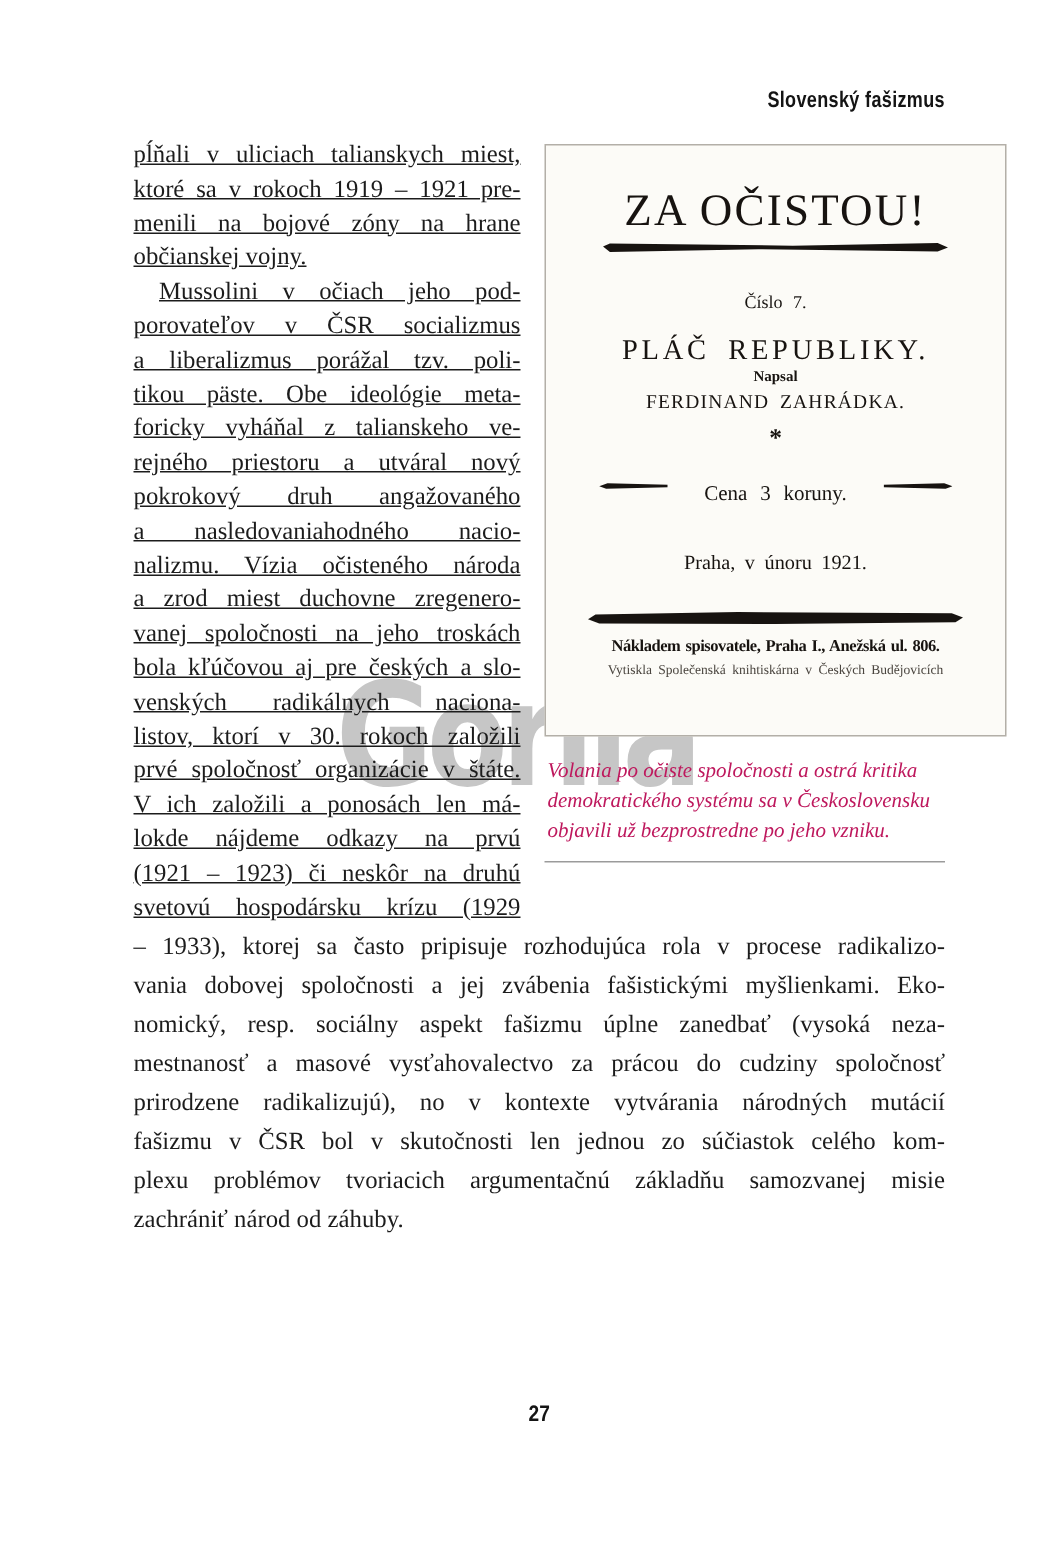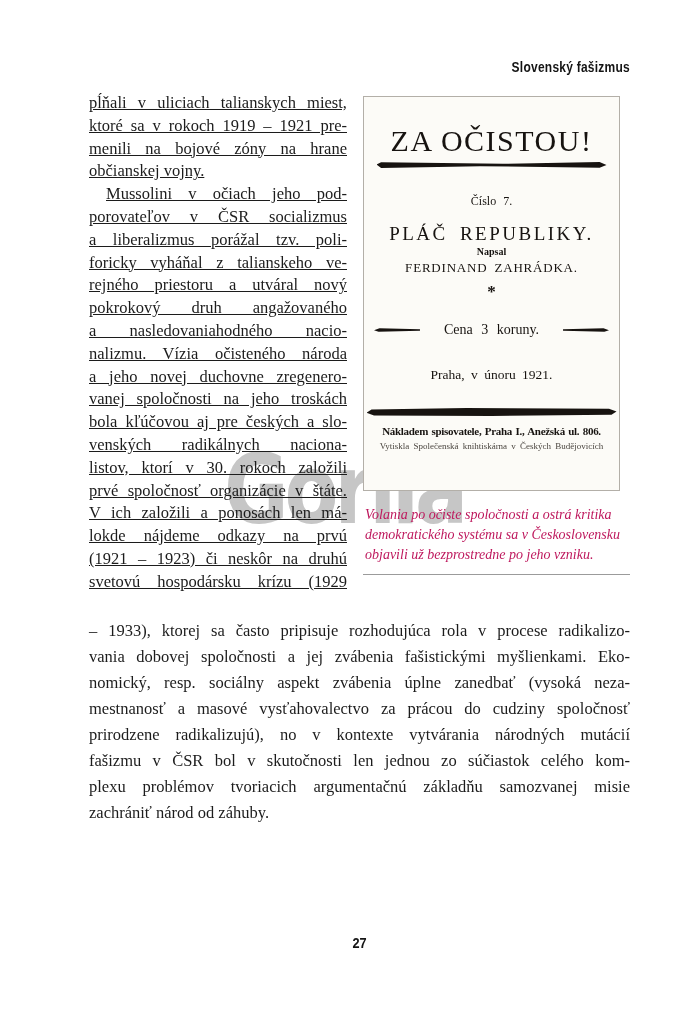--- a/index.html
+++ b/index.html
@@ -22,33 +22,33 @@
     font-family:"Liberation Sans", sans-serif;font-weight:700;font-size:15px;
     transform:scaleX(0.80);transform-origin:100% 50%;color:#141414;letter-spacing:.3px;
   }
   .row{position:absolute;top:92px;left:0;width:541px;display:flex;}
   .col-text{width:258px;font-size:16.5px;line-height:22.8px;}
   .cline{text-align:justify;text-align-last:justify;text-decoration:underline;}
   .cline.nojust{text-align-last:left;}
   .cline.indent{text-indent:17px;}
   .col-figure{margin-left:16px;width:267px;}
   .cover{
-    margin:4px 0 0 0;box-sizing:border-box;width:257px;height:395px;
+    margin:4px 0 0 0;box-sizing:border-box;width:308px;height:395px;
     background:#fcfbf7;border:1px solid #b3afa8;text-align:center;color:#171310;
   }
   .cover-title{margin-top:26px;font-size:30px;line-height:36px;letter-spacing:1.5px;}
   .rule-thick{background:#171310;}
   .title-rule{width:230px;height:6px;margin:3px auto 0;
     clip-path:polygon(0 40%,2% 5%,55% 30%,97% 0%,100% 50%,97% 95%,45% 70%,2% 100%);}
   .cover-issue{margin-top:26px;font-size:12px;word-spacing:4px;}
   .cover-subtitle{margin-top:13px;font-size:19px;line-height:24px;letter-spacing:2.5px;word-spacing:5px;}
   .cover-byline{font-size:10px;font-weight:bold;}
   .cover-author{margin-top:3px;font-size:13px;letter-spacing:.8px;word-spacing:3px;}
   .cover-ornament{margin-top:7px;font-size:17px;font-weight:bold;line-height:18px;}
-  .price-row{margin-top:21px;display:flex;align-items:center;justify-content:center;gap:24px;}
+  .price-row{margin-top:21px;display:flex;justify-content:center;gap:24px;}
   .cover-price{font-size:14px;word-spacing:5px;}
   .dash{width:46px;height:4px;background:#171310;
     clip-path:polygon(0 55%,12% 5%,100% 30%,100% 70%,10% 95%);}
   .dash-r{transform:scaleX(-1);}
   .cover-place{margin-top:29px;font-size:13.5px;word-spacing:3px;}
   .bottom-rule{width:250px;height:8px;margin:25px auto 0;
     clip-path:polygon(0 60%,2% 20%,40% 0,97% 10%,100% 45%,98% 85%,50% 100%,3% 95%);}
   .cover-publisher{margin-top:9px;font-size:11px;font-weight:bold;letter-spacing:-.3px;word-spacing:1px;}
   .cover-printer{margin-top:4px;font-size:9px;color:#4a453f;word-spacing:2px;}
   .caption{margin-top:14px;font-style:italic;font-size:14px;line-height:20px;padding-left:2px;color:#be185d;}
@@ -76,26 +76,27 @@
     <div class="row">
 
       <div class="col-text">
           <div class="cline">pĺňali v uliciach talianskych miest,</div>
           <div class="cline">ktoré sa v rokoch 1919 – 1921 pre-</div>
           <div class="cline">menili na bojové zóny na hrane</div>
           <div class="cline nojust">občianskej vojny.</div>
           <div class="cline indent">Mussolini v očiach jeho pod-</div>
           <div class="cline">porovateľov v ČSR socializmus</div>
           <div class="cline">a liberalizmus porážal tzv. poli-</div>
+          <div class="cline">tikou päste. Obe ideológie meta-</div>
           <div class="cline">foricky vyháňal z talianskeho ve-</div>
           <div class="cline">rejného priestoru a utváral nový</div>
           <div class="cline">pokrokový druh angažovaného</div>
           <div class="cline">a nasledovaniahodného nacio-</div>
           <div class="cline">nalizmu. Vízia očisteného národa</div>
-          <div class="cline">a jeho novej duchovne zregenero-</div>
+          <div class="cline">a zrod miest duchovne zregenero-</div>
           <div class="cline">vanej spoločnosti na jeho troskách</div>
           <div class="cline">bola kľúčovou aj pre českých a slo-</div>
           <div class="cline">venských radikálnych naciona-</div>
           <div class="cline">listov, ktorí v 30. rokoch založili</div>
           <div class="cline">prvé spoločnosť organizácie v štáte.</div>
           <div class="cline">V ich založili a ponosách len má-</div>
           <div class="cline">lokde nájdeme odkazy na prvú</div>
           <div class="cline">(1921 – 1923) či neskôr na druhú</div>
           <div class="cline">svetovú hospodársku krízu (1929</div>
         </div>
@@ -125,21 +126,21 @@
             <div class="capline">demokratického systému sa v Československu</div>
             <div class="capline">objavili už bezprostredne po jeho vzniku.</div>
           </div>
         <div class="caption-rule"></div>
       </div>
     </div>
 
     <div class="full-text">
         <div class="fline">– 1933), ktorej sa často pripisuje rozhodujúca rola v procese radikalizo-</div>
         <div class="fline">vania dobovej spoločnosti a jej zvábenia fašistickými myšlienkami. Eko-</div>
-        <div class="fline">nomický, resp. sociálny aspekt zvábenia úplne zanedbať (vysoká neza-</div>
+        <div class="fline">nomický, resp. sociálny aspekt fašizmu úplne zanedbať (vysoká neza-</div>
         <div class="fline">mestnanosť a masové vysťahovalectvo za prácou do cudziny spoločnosť</div>
         <div class="fline">prirodzene radikalizujú), no v kontexte vytvárania národných mutácií</div>
         <div class="fline">fašizmu v ČSR bol v skutočnosti len jednou zo súčiastok celého kom-</div>
         <div class="fline">plexu problémov tvoriacich argumentačnú základňu samozvanej misie</div>
         <div class="fline nojust">zachrániť národ od záhuby.</div>
       </div>
 
     <div class="page-number">27</div>
   </div>
 </div>

